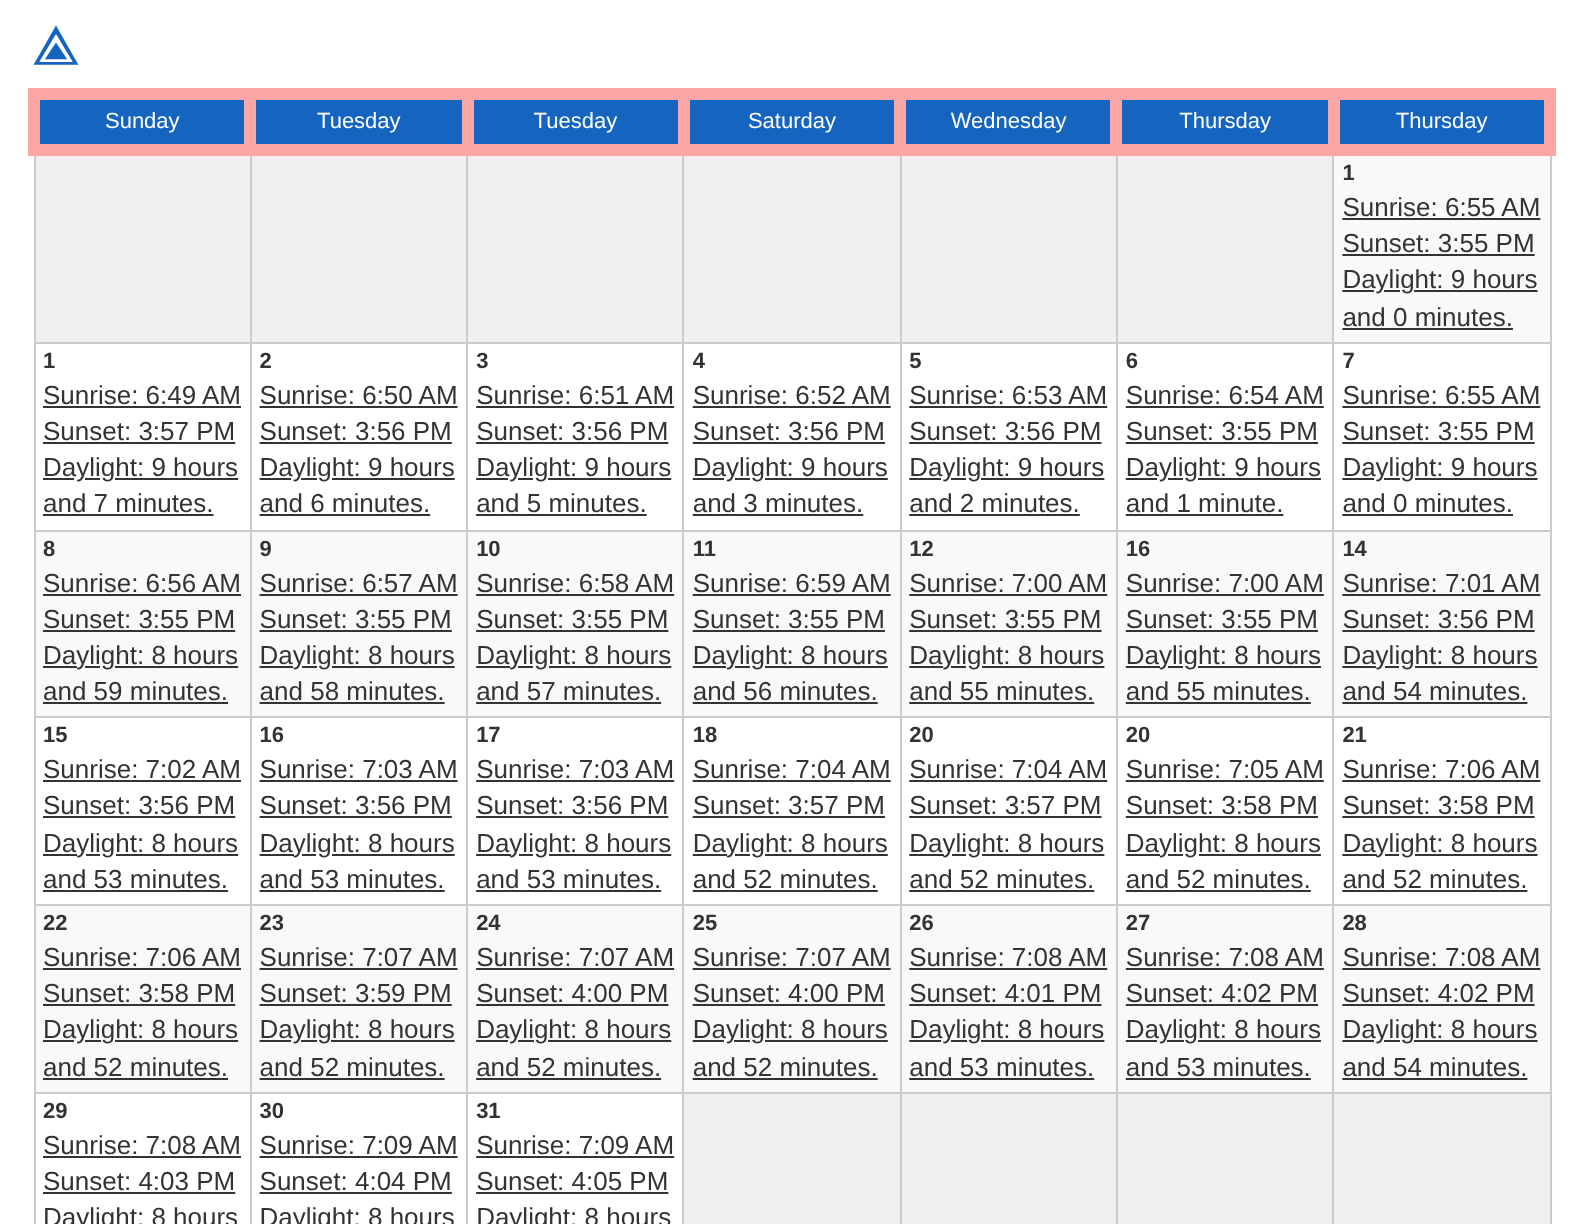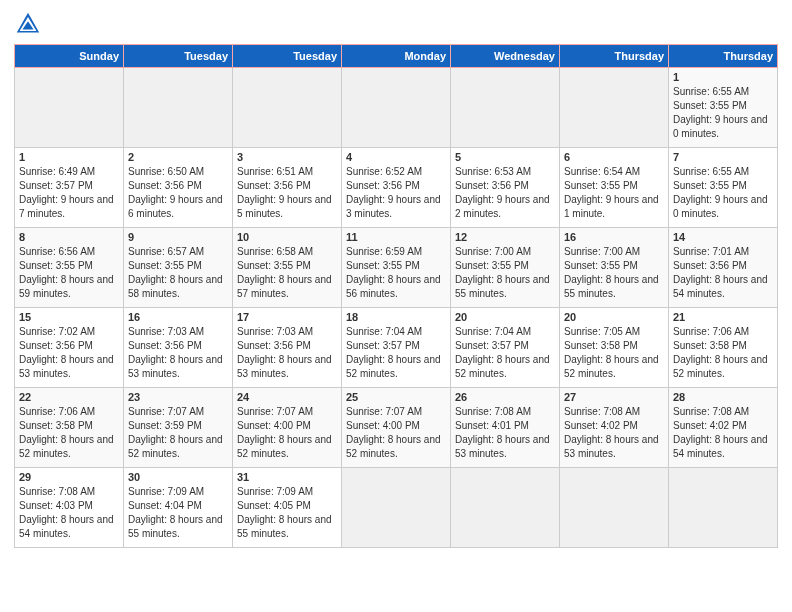--- a/index.html
+++ b/index.html
@@ -53,24 +53,24 @@
     }
     table {
       width: 100%;
       border-collapse: collapse;
       table-layout: fixed;
     }
     thead tr th {
       background: #1565c0;
       color: #fff;
       font-size: 11px;
-      font-weight: bold;
+      font-weight: normal;
       padding: 5px 4px;
-      text-align: right;
-      border: 1px solid #fca5a5;
+      text-align: center;
+      border: 6px solid #fca5a5;
     }
     tbody tr td {
       border: 1px solid #ccc;
       vertical-align: top;
       padding: 3px 4px;
       font-size: 9px;
       color: #333;
       height: 80px;
       background: #fff;
     }
@@ -78,23 +78,24 @@
       background: #f9f9f9;
     }
     .day-num {
       font-size: 11px;
       font-weight: bold;
       color: #333;
       display: block;
       margin-bottom: 2px;
     }
     .day-info {
-      font-size: 10px;
+      font-size: 13px;
       line-height: 1.4;
       color: #333;
+      text-decoration: underline;
     }
     .empty-cell {
       background: #f0f0f0 !important;
     }
   </style>
 </head>
 <body>
 
 <div class="container">
   <div class="header-row">
@@ -114,21 +115,21 @@
       <div class="location-title"></div>
     </div>
   </div>
 
   <table>
     <thead>
       <tr>
       <th>Sunday</th>
           <th>Tuesday</th>
           <th>Tuesday</th>
-          <th>Monday</th>
+          <th>Saturday</th>
           <th>Wednesday</th>
           <th>Thursday</th>
           <th>Thursday</th>
         </tr>
     </thead>
     <tbody id="calendar-body">
     <tr>
           <td class="empty-cell"></td>
           <td class="empty-cell"></td>
           <td class="empty-cell"></td>

